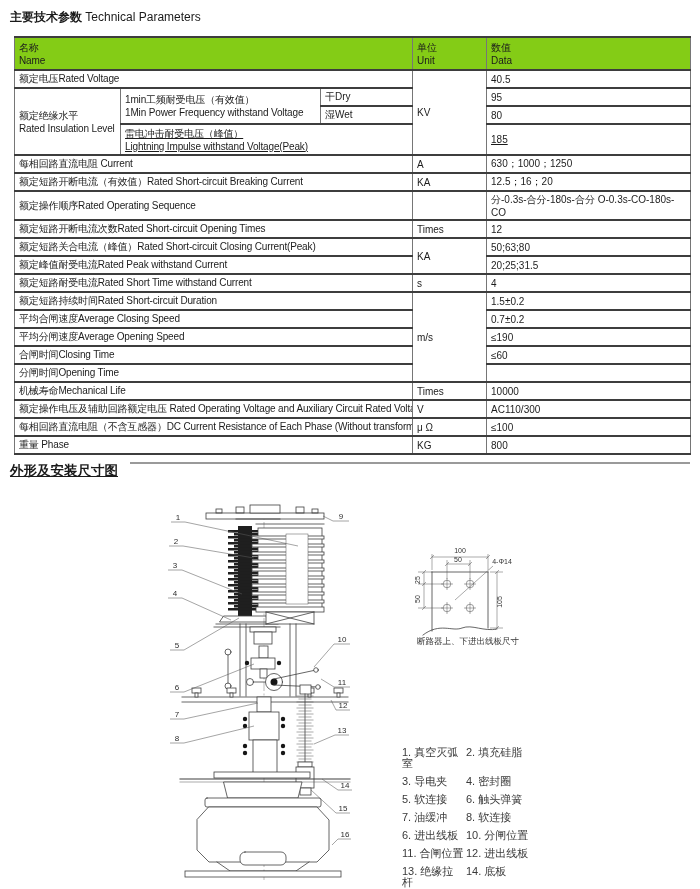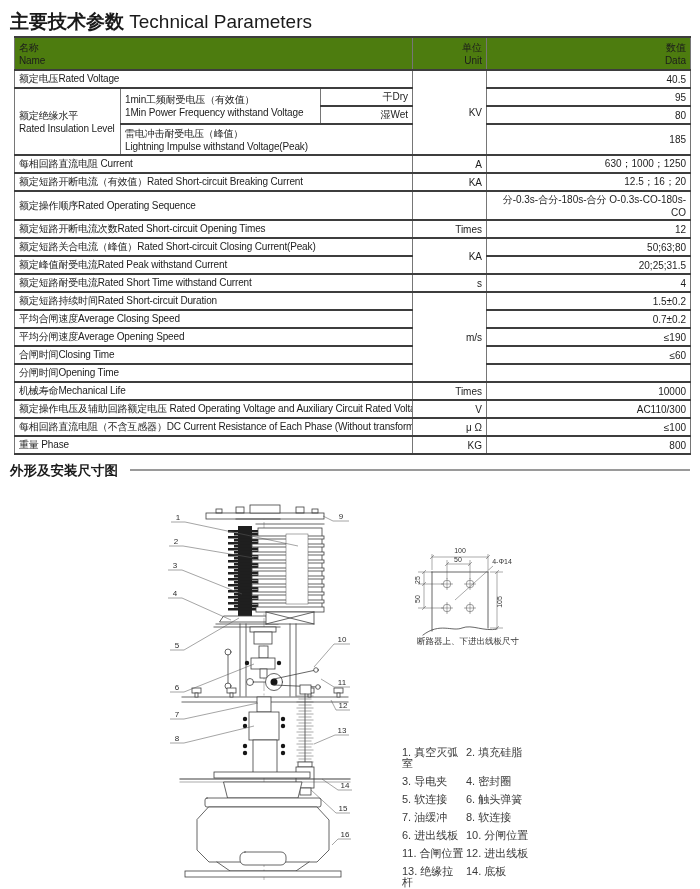--- a/index.html
+++ b/index.html
@@ -1,35 +1,35 @@
 <!DOCTYPE html>
 <html><head>
 <meta charset="utf-8">
 <style>
   html,body{margin:0;padding:0;}
   body{
     width:700px;height:889px;position:relative;background:#fff;
     font-family:"Liberation Sans","DejaVu Sans",sans-serif;color:#1a1a1a;
     overflow:hidden;
   }
-  .t1{position:absolute;left:10px;top:9px;font-size:19px;white-space:nowrap;}
+  .t1{position:absolute;left:10px;top:9px;font-size:12px;white-space:nowrap;}
   .t1 .zh{font-weight:bold;}
   table.params{position:absolute;left:14px;top:36px;width:676px;border-collapse:collapse;table-layout:fixed;}
   table.params td{
     border:1px solid #767676;border-top:2px solid #3d3d3d;border-bottom:2px solid #3d3d3d;
     font-size:10px;padding:1px 4px;vertical-align:middle;color:#1c1c1c;overflow:hidden;
   }
   td.name{text-align:left;padding-left:7px;font-size:9.3px;letter-spacing:-0.15px;white-space:nowrap;}
-  td.ctr{text-align:right;margin-left:6px;}
-  tr.h td{background:#4d7c0f;}
+  td.ctr{text-align:left;margin-left:6px;}
+  tr.h td{background:#84cc16;}
   tr.h{height:33px;}
   tr.r{height:16px;}
-  tr.tall{height:31px;}
+  tr.tall{height:31px;text-decoration:underline;}
   .two span{display:block;line-height:1.3;white-space:nowrap;}
-  .t2{position:absolute;left:10px;top:462px;width:680px;display:flex;align-items:center;}
+  .t2{position:absolute;left:10px;top:462px;width:680px;display:flex;align-items:flex-start;text-decoration:underline;}
   .t2 .zh{font-weight:bold;font-size:13.5px;white-space:nowrap;}
   .t2 .rule{flex:1;height:0;border-bottom:2px solid #9a9a9a;margin:0 0 2px 12px;}
   .drawing{position:absolute;left:0;top:500px;width:700px;height:389px;}
   .drawing svg{position:absolute;left:0;top:0;}
   .legend{
     position:absolute;left:402px;top:247px;width:170px;
     display:grid;grid-template-columns:62px auto;column-gap:2px;row-gap:7px;
     font-size:11px;color:#3a3a3a;line-height:1;
   }
   

